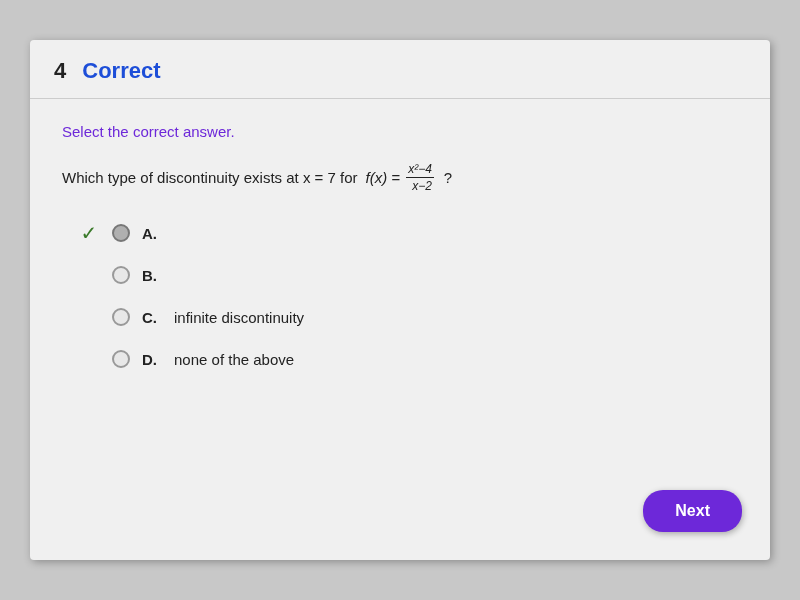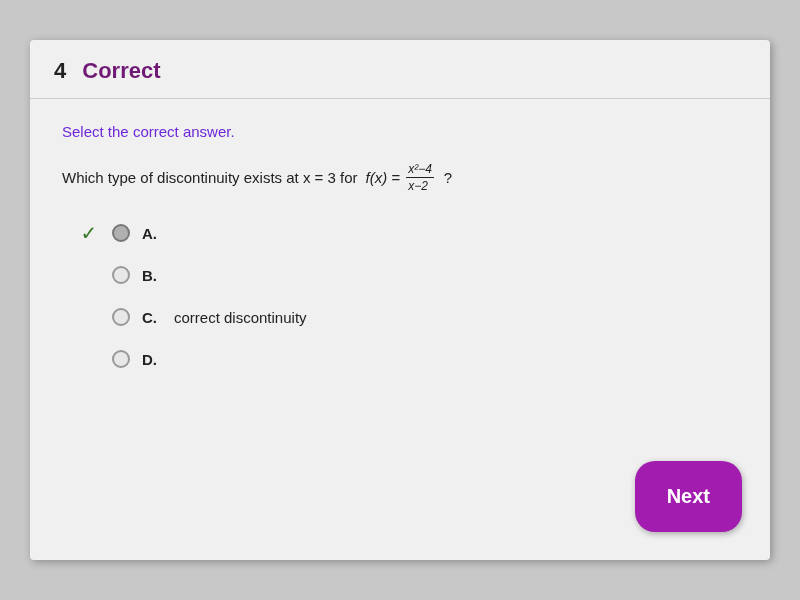--- a/index.html
+++ b/index.html
@@ -34,21 +34,21 @@
     .question-number {
       font-size: 22px;
       font-weight: bold;
       color: #222;
       margin-right: 16px;
     }
 
     .correct-label {
       font-size: 22px;
       font-weight: bold;
-      color: #701a75;
+      color: #1d4ed8;
     }
 
     .card-body {
       padding: 24px 32px 40px 32px;
     }
 
     .instruction {
       font-size: 15px;
       color: #6d28d9;
       margin-bottom: 22px;
@@ -66,21 +66,21 @@
     .formula {
       display: inline-flex;
       align-items: center;
       font-style: italic;
       font-size: 15px;
     }
 
     .fraction {
       display: inline-flex;
       flex-direction: column;
-      align-items: flex-start;
+      align-items: flex-end;
       vertical-align: middle;
       margin: 0 2px;
       font-size: 13px;
     }
 
     .fraction .numerator {
       border-bottom: 1px solid #222;
       padding: 0 2px 1px 2px;
       font-size: 12px;
     }
@@ -140,47 +140,47 @@
     }
 
     .option-text {
       font-size: 15px;
     }
 
     .next-btn {
       position: absolute;
       bottom: 28px;
       right: 28px;
-      background: #a21caf;
+      background: #6d28d9;
       color: white;
       border: none;
       border-radius: 20px;
-      padding: 24px 32px;
-      font-size: 20px;
+      padding: 12px 32px;
+      font-size: 16px;
       font-weight: bold;
       cursor: pointer;
       box-shadow: 1px 2px 6px rgba(0,0,0,0.3);
     }
   </style>
 </head>
 <body>
 
 <div class="card">
 
   <div class="card-header">
     <span class="question-number">4</span>
     <span class="correct-label">Correct</span>
   </div>
 
   <div class="card-body">
 
     <p class="instruction">Select the correct answer.</p>
 
     <div class="question-text">
-      <span>Which type of discontinuity exists at x = 3 for</span>
+      <span>Which type of discontinuity exists at x = 7 for</span>
       <span class="formula">
         <span style="margin-right:4px; font-style:italic;text-align:center;">f(x)&nbsp;=</span>
         <span class="fraction">
           <span class="numerator">x²−4</span>
           <span class="denominator">x−2</span>
         </span>
       </span>
       <span>?</span>
     </div>
 
@@ -195,27 +195,28 @@
       <div class="option">
         <span class="checkmark hidden">✓</span>
         <div class="radio-circle"></div>
         <span class="option-letter">B.</span>
       </div>
 
       <div class="option">
         <span class="checkmark hidden">✓</span>
         <div class="radio-circle"></div>
         <span class="option-letter">C.</span>
-        <span class="option-text">correct discontinuity</span>
+        <span class="option-text">infinite discontinuity</span>
       </div>
 
       <div class="option">
         <span class="checkmark hidden">✓</span>
         <div class="radio-circle"></div>
         <span class="option-letter">D.</span>
+        <span class="option-text">none of the above</span>
       </div>
 
     </div>
   </div>
 
   <button class="next-btn">Next</button>
 
 </div>
 
 </body></html>

